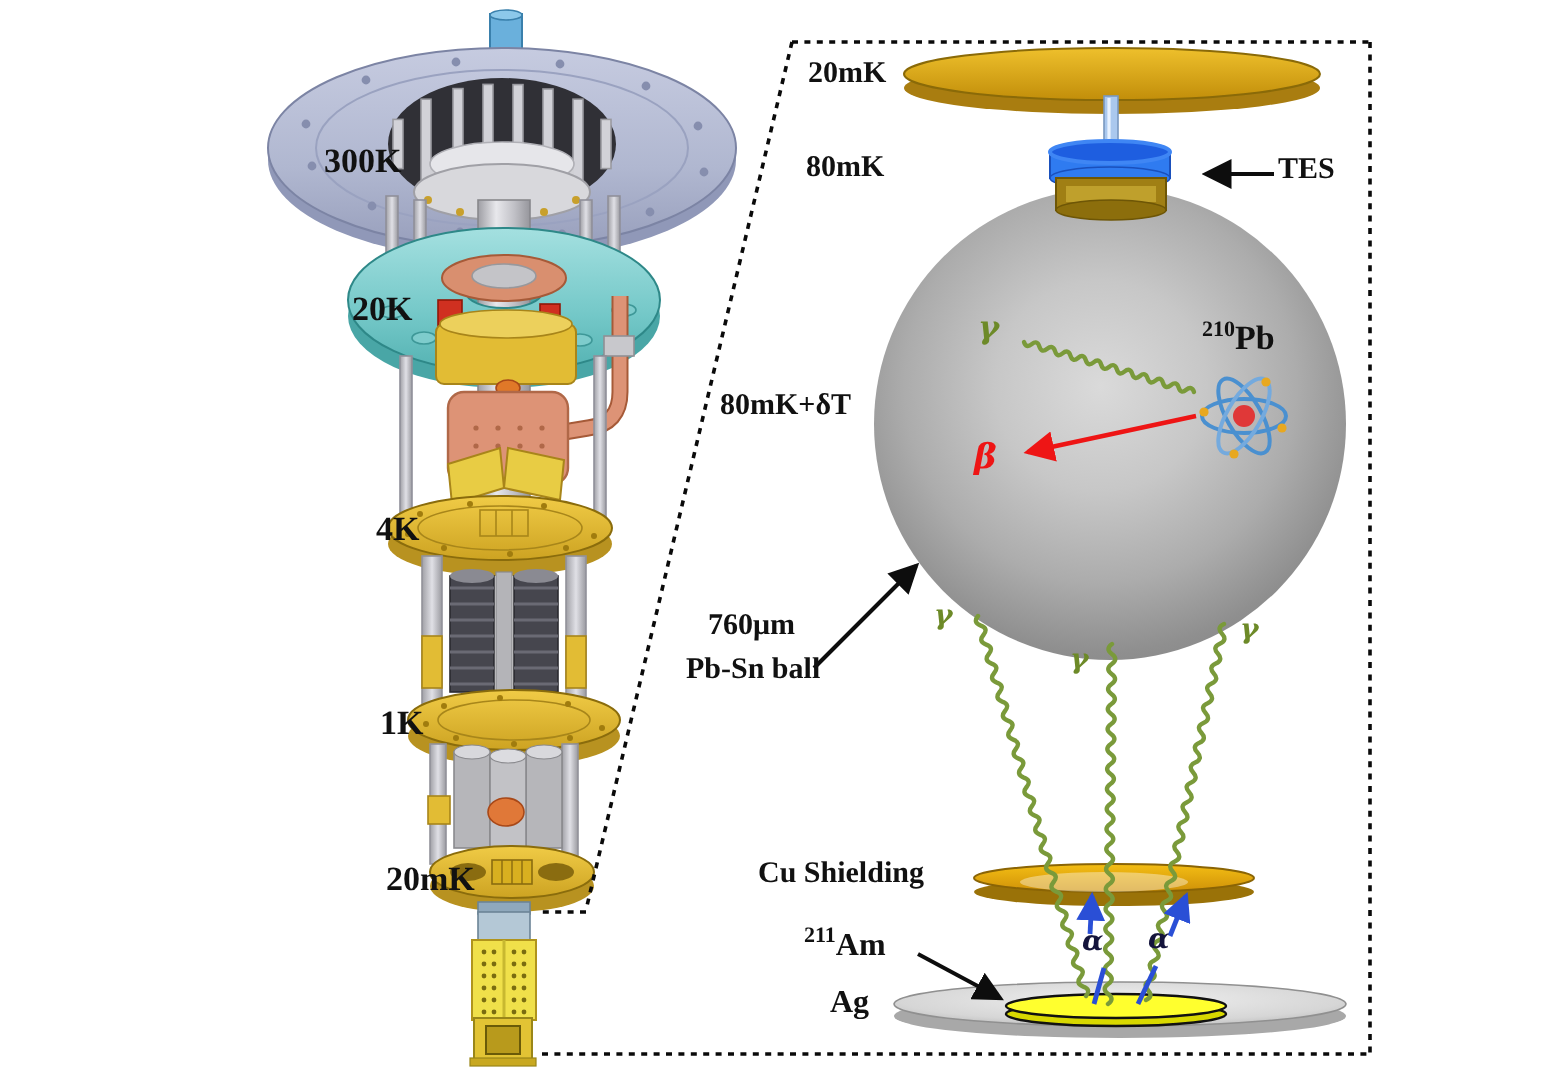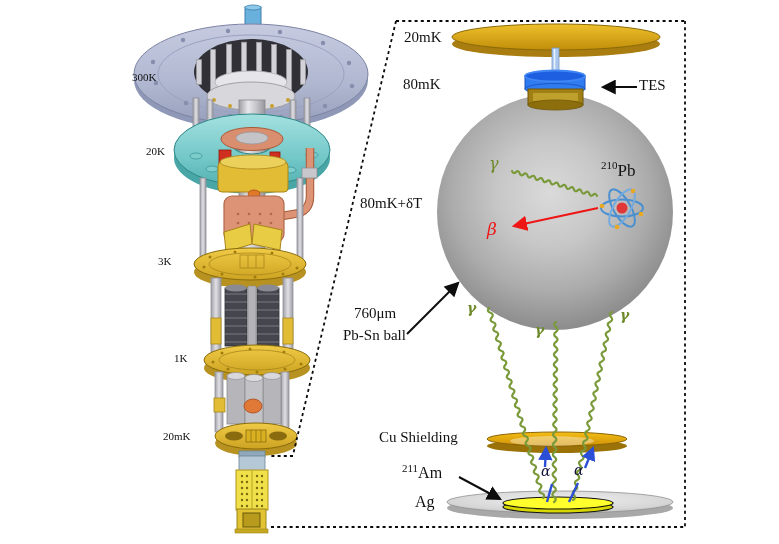--- a/index.html
+++ b/index.html
@@ -1,20 +1,20 @@
 <!DOCTYPE html>
 <html><head>
 <meta charset="utf-8">
 <style>
   html,body{margin:0;padding:0;background:#ffffff;}
   #app{position:relative;width:779px;height:544px;background:#ffffff;overflow:hidden;
        font-family:"Liberation Serif","DejaVu Serif",serif;}
   #scene{position:absolute;left:0;top:0;}
-  .lbl{position:absolute;font-weight:normal;color:#111;white-space:nowrap;line-height:1;}
-  .big{font-size:11px;}
+  .lbl{position:absolute;font-weight:bold;color:#111;white-space:nowrap;line-height:1;}
+  .big{font-size:17px;margin-left:30px;}
   .med{font-size:15px;}
   .greek{font-style:italic;font-family:"DejaVu Serif","Liberation Serif",serif;}
   .gamma{color:#6d8a28;font-size:16px;}
   .gamma-sm{color:#6d8a28;font-size:14px;font-weight:bold;}
   .beta{color:#ee1515;font-size:17px;}
   .alpha{color:#14143c;font-size:14px;}
   .iso{font-size:17px;}
   .iso sup, .src sup{font-size:11px;}
   .src{font-size:16px;}
 </style>
@@ -398,22 +398,22 @@
       <line x1="552" y1="484" x2="547" y2="502" stroke-width="2.4" stroke="#2a4fd6"></line>
       <line x1="578" y1="483" x2="569" y2="502" stroke-width="2.4" stroke="#2a4fd6"></line>
     </g>
 
     <line x1="459" y1="477" x2="500" y2="499" stroke="#0d0d0d" stroke-width="2" marker-end="url(#mBlack)"></line>
   </g>
 </svg>
 
 <div class="lbl big" style="left:132px;top:72px">300K</div>
 <div class="lbl big" style="left:146px;top:146px">20K</div>
-<div class="lbl big" style="left:158px;top:256px">3K</div>
-<div class="lbl big" style="left:174px;top:353px">1K</div>
+<div class="lbl big" style="left:158px;top:256px">4K</div>
+<div class="lbl big" style="left:160px;top:353px">1K</div>
 <div class="lbl big" style="left:163px;top:431px">20mK</div>
 
 <div class="lbl med" style="left:404px;top:30px">20mK</div>
 <div class="lbl med" style="left:403px;top:77px">80mK</div>
 <div class="lbl med" style="left:639px;top:78px">TES</div>
 <div class="lbl med" style="left:360px;top:196px">80mK+δT</div>
 
 <div class="lbl med" style="left:354px;top:306px">760μm</div>
 <div class="lbl med" style="left:343px;top:328px">Pb-Sn ball</div>
 

